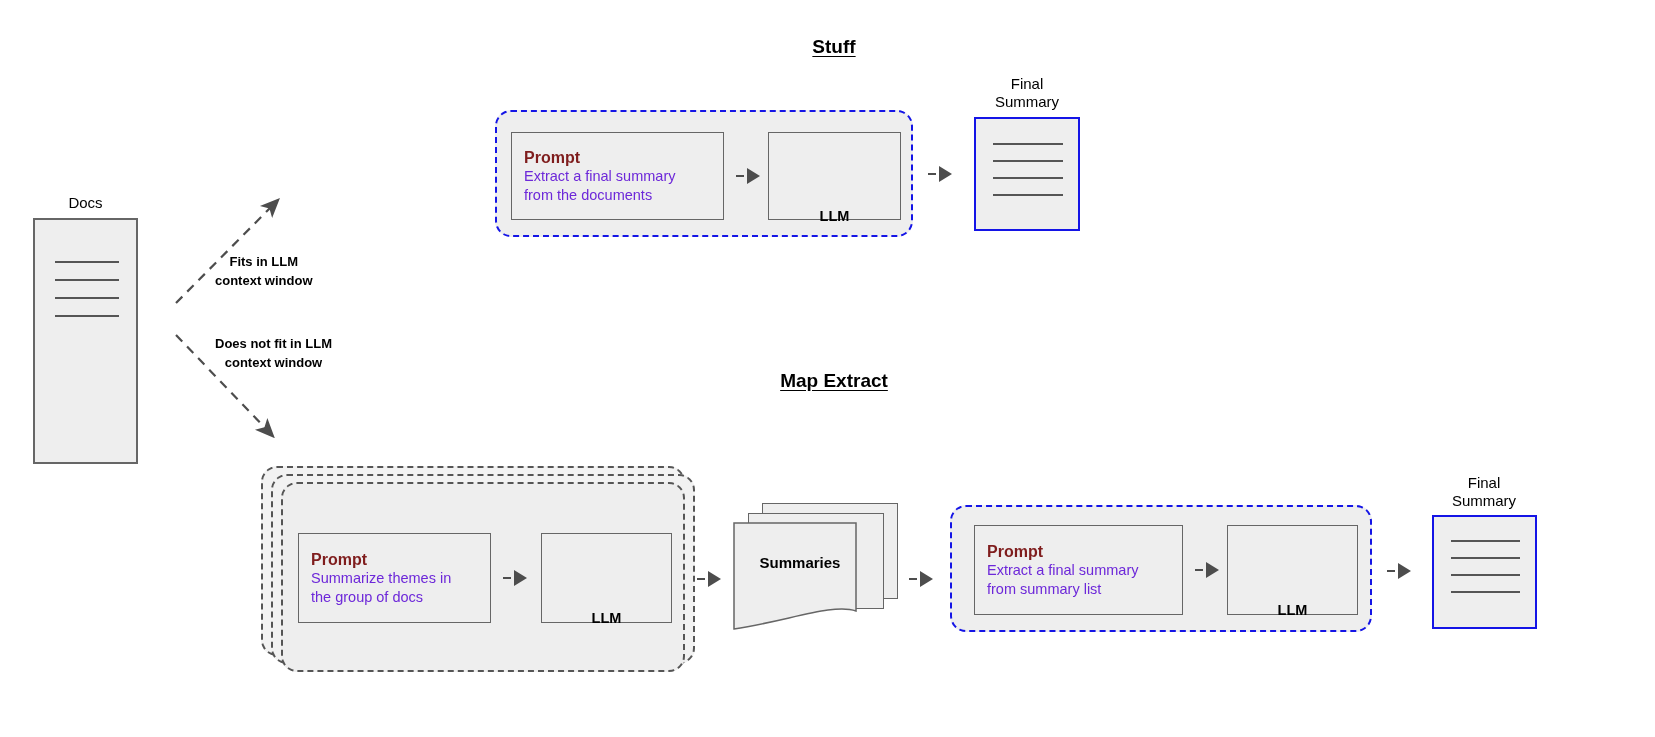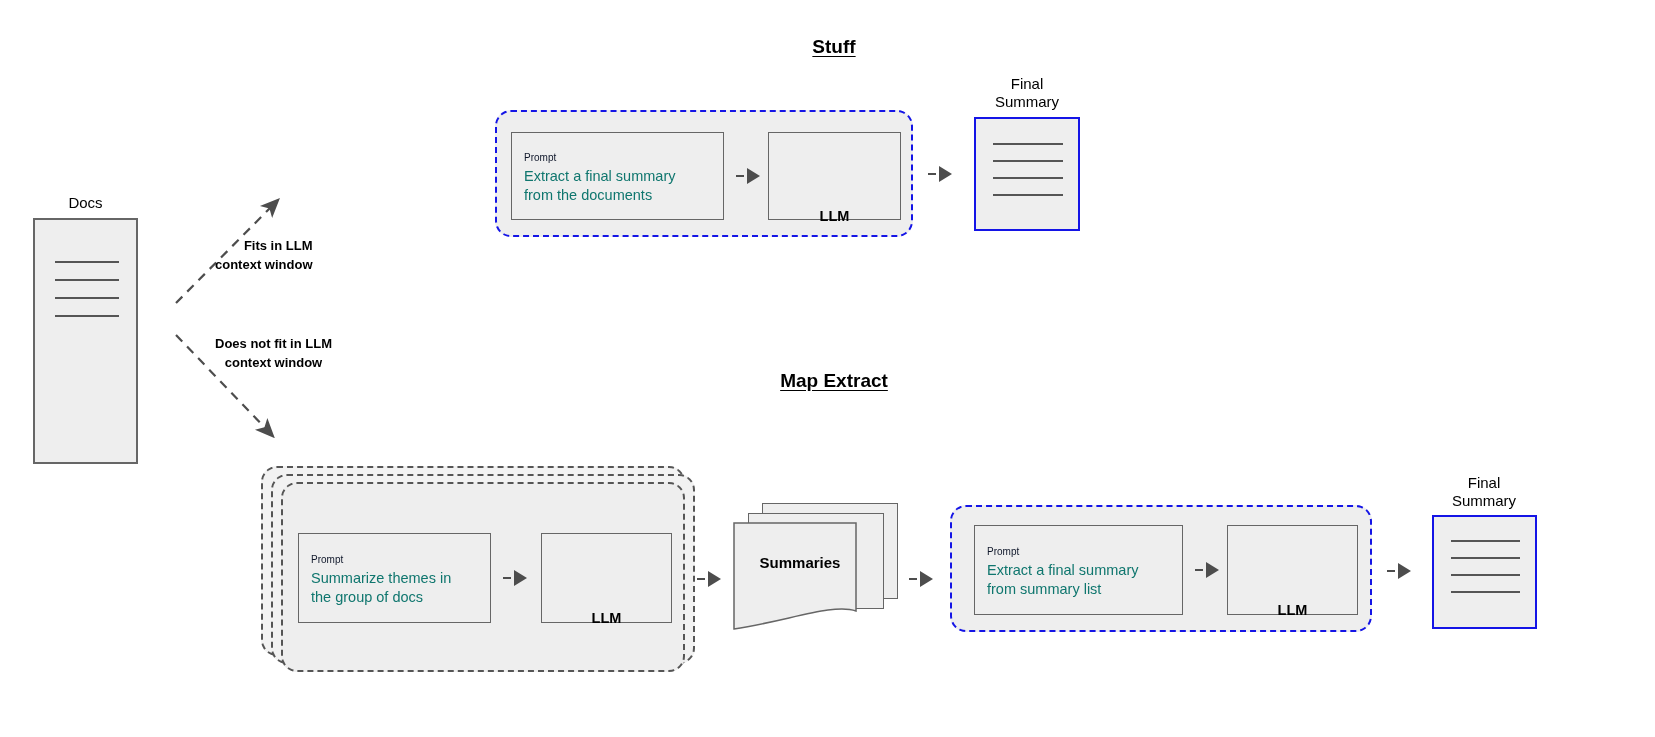--- a/index.html
+++ b/index.html
@@ -56,29 +56,29 @@
   }
 
   
   .nodebox{
     background:#eeeeee;
     border:1.5px solid #666666;
     box-sizing:border-box;
     position:absolute;
   }
   .prompt-title{
-    font-size:10px;
-    font-weight:normal;
-    color:#0f172a;
+    font-size:16px;
+    font-weight:bold;
+    color:#7f1d1d;
     line-height:19px;
   }
   .prompt-body{
     font-size:14.5px;
     font-weight:normal;
-    color:#0f766e;
+    color:#6d28d9;
     line-height:19px;
   }
   .prompt-inner{
     position:absolute;
     left:12px;
     top:50%;
     transform:translateY(-50%);
   }
   .llm-label{
     position:absolute;
@@ -164,21 +164,21 @@
 
   <div class="abs caplabel" style="left:33px;top:194px;width:105px;">Docs</div>
 
   <div class="abs docbox" style="left:33px;top:218px;width:105px;height:246px;">
     <div class="docline" style="left:20px;top:41px;width:64px;"></div>
     <div class="docline" style="left:20px;top:59px;width:64px;"></div>
     <div class="docline" style="left:20px;top:77px;width:64px;"></div>
     <div class="docline" style="left:20px;top:95px;width:64px;"></div>
   </div>
 
-  <div class="abs edgelabel" style="left:215px;top:236px;text-align:right;">
+  <div class="abs edgelabel" style="left:215px;top:252px;text-align:center;">
     <div>Fits in LLM</div>
     <div>context window</div>
   </div>
 
   <div class="abs edgelabel" style="left:215px;top:334px;text-align:center;">
     <div>Does not fit in LLM</div>
     <div>context window</div>
   </div>
 
   <div class="abs title" style="left:734px;top:36px;width:200px;">Stuff</div>

